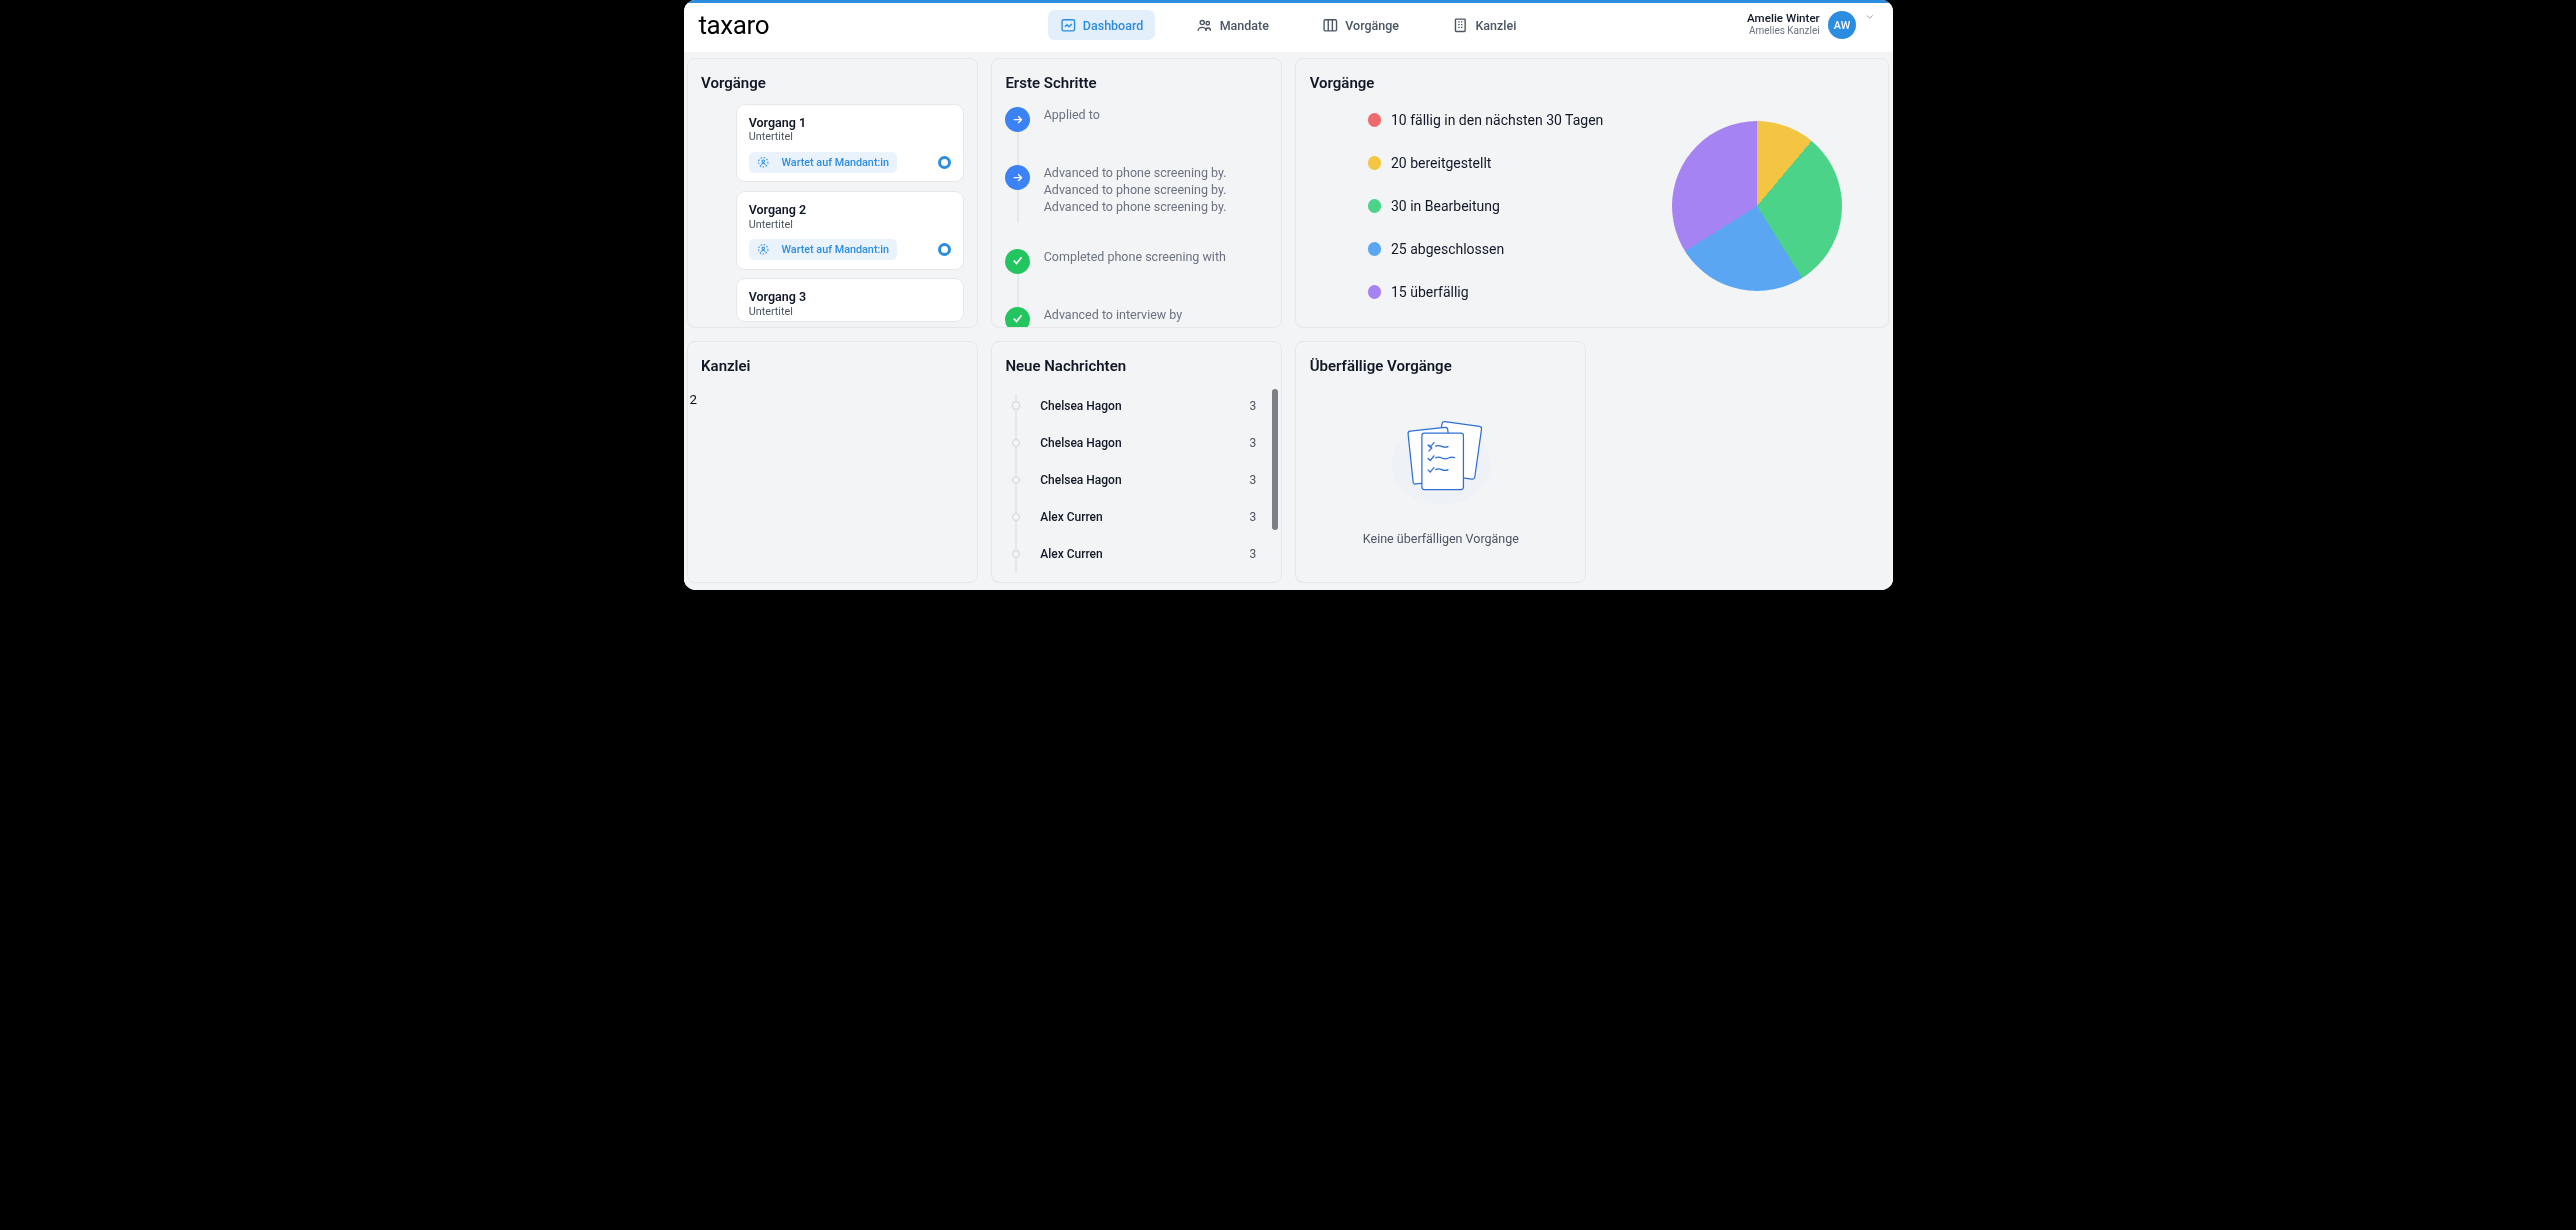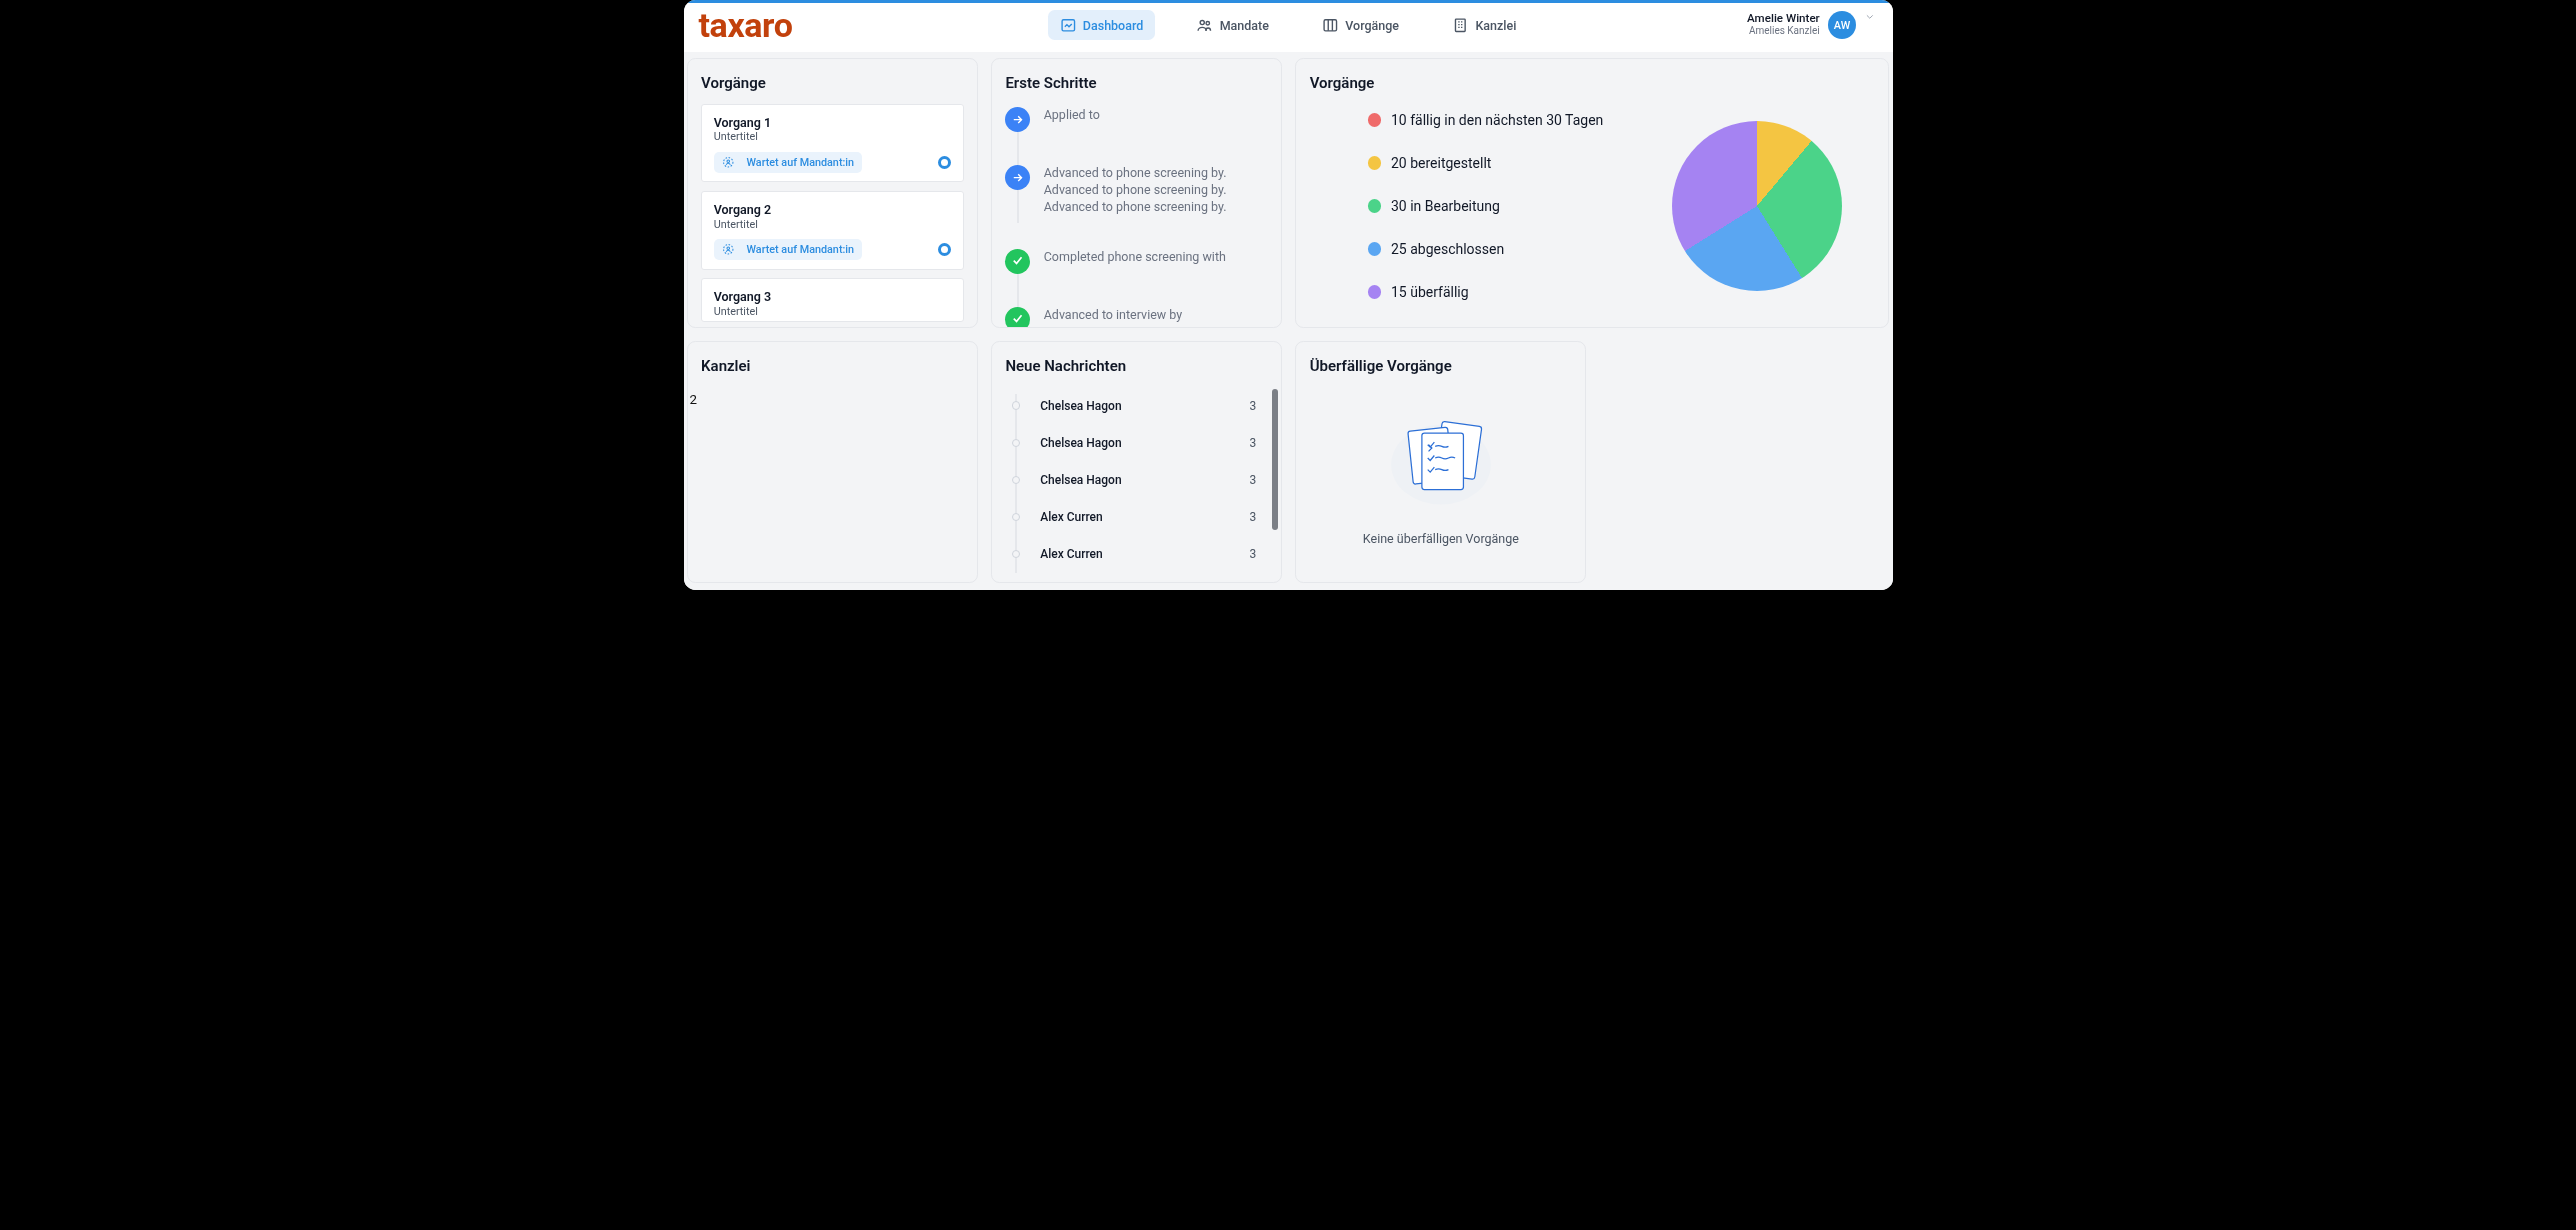--- a/index.html
+++ b/index.html
@@ -25,23 +25,23 @@
   }
   .header {
     background: #fff;
     display: flex;
     align-items: center;
     padding: 8.3px 16.6px 11.6px 15px;
     position: relative;
     height: 49px;
   }
   .logo {
-    color: #c2410c;
-    font-size: 34px;
-    font-weight: 700;
+    color: #000000;
+    font-size: 26px;
+    font-weight: 400;
     letter-spacing: -0.4px;
   }
   .nav {
     position: absolute;
     left: 50%;
     transform: translateX(-50%);
     display: flex;
     gap: 30px;
     align-items: flex-start;
   }
@@ -103,22 +103,23 @@
     font-size: 15px;
     font-weight: 600;
     color: #111827;
     margin-bottom: 11.6px;
   }
   
   .proc-card {
     padding: 10px 11.6px 8.3px 11.6px;
     background: #fff;
     border: 0.8px solid #e5e7eb;
-    border-radius: 3px;
+    border-radius: 9px;
     margin-bottom: 8.3px;
+    margin-left: 35px;
   }
   .proc-title { font-size: 12.5px; font-weight: 600; color: #111827; }
   .proc-sub { font-size: 10.8px; color: #4b5563; margin-top: 0.8px; }
   .proc-row {
     display: flex;
     justify-content: space-between;
     align-items: center;
     margin-top: 8.3px;
   }
   .proc-status {

